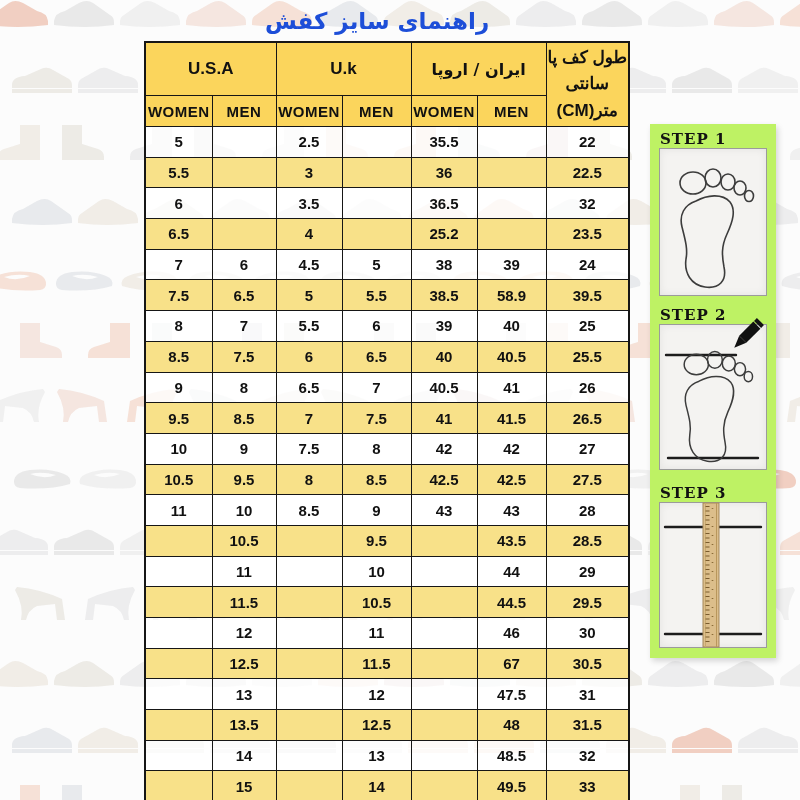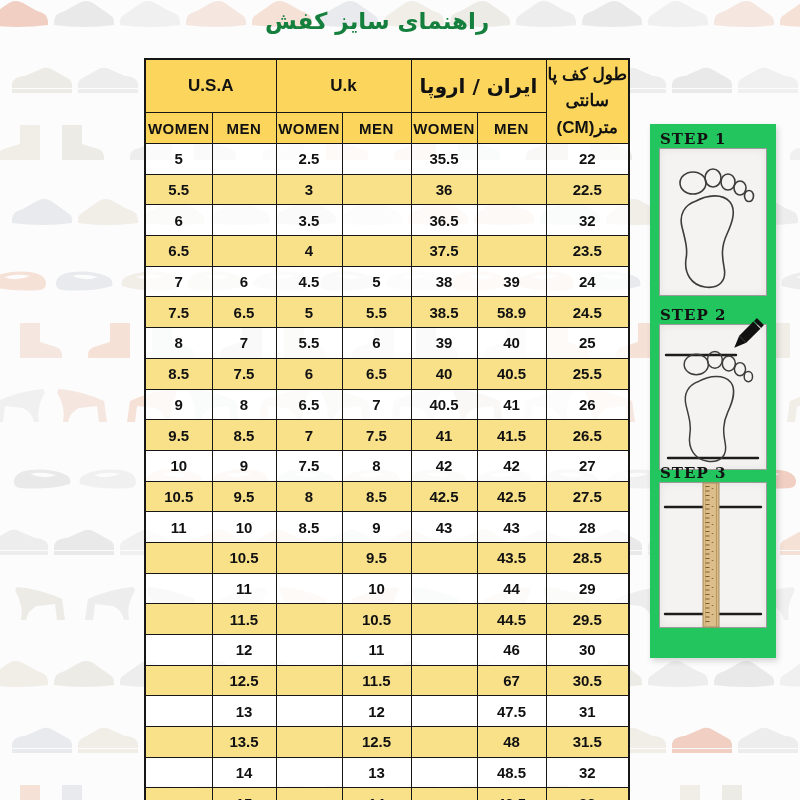--- a/index.html
+++ b/index.html
@@ -8,67 +8,67 @@
     background:#fcfcfc;
     font-family:"DejaVu Sans", sans-serif;
   }
 
   
   .bg-layer { position:absolute; left:0; top:0; width:800px; height:800px; z-index:0; }
 
   
   .page-title {
     position:absolute; left:135px; top:8px; width:484px; z-index:2;
-    text-align:center; font-size:23px; font-weight:bold; color:#15803d;
+    text-align:center; font-size:23px; font-weight:bold; color:#1d4ed8;
     direction:rtl;
   }
 
   
-  .size-table-wrap { position:absolute; left:135px; top:58px; width:424px; height:739px; z-index:2;padding-left:9px; }
+  .size-table-wrap { position:absolute; left:135px; top:41px; width:424px; height:739px; z-index:2;padding-left:9px; }
   table.size-table {
     border-collapse:collapse; table-layout:fixed;
     width:484px; height:739px;
     border:2px solid #161616;
   }
   .size-table th, .size-table td {
     border:1px solid #161616; padding:0;
     text-align:center; vertical-align:middle;
     font-weight:bold; color:#111;
   }
   .size-table thead th { background:#FBD55C; }
   .group-row th { font-size:17px; height:52px; font-family:"Liberation Sans", sans-serif; }
-  .group-row th.fa { font-family:"DejaVu Sans", sans-serif; font-size:20px; direction:rtl; }
+  .group-row th.fa { font-family:"DejaVu Sans", sans-serif; font-size:16px; direction:rtl; }
   .sub-row th { font-size:15px; height:30px; letter-spacing:0.5px; font-family:"Liberation Sans", sans-serif; }
   .cm-head { font-size:13.5px; line-height:1.55; direction:rtl; font-family:"DejaVu Sans", sans-serif;margin-top:18px; }
   .size-table tbody td {
     font-size:15px; height:29.7px;
     background:rgba(255,255,255,0.78);
     font-family:"Liberation Sans", sans-serif;
   }
   .size-table tbody tr.alt td { background:#F8E189; }
 
   
   .steps-card {
     position:absolute; left:650px; top:124px; width:126px; height:534px; z-index:2;
-    background:#22c55e; box-shadow:2px 3px 6px rgba(0,0,0,0.16);
+    background:#bef264; box-shadow:2px 3px 6px rgba(0,0,0,0.16);
   }
   .step-section { position:absolute; left:9px; width:108px; }
   .step-label {
     font-family:"DejaVu Serif", serif; font-weight:bold; font-size:15px;
     letter-spacing:1px; color:#121212; margin:0 0 0 1px;
   }
   .step-box {
     width:106px; background:#f4f3f1; border:1px solid #9b9b9b;
     box-shadow:inset 0 0 8px rgba(0,0,0,0.07);
     position:relative; overflow:visible;
   }
   .step-box svg { display:block; overflow:visible; }
   #step-1 { top:6px; }   #step-1 .step-box { height:146px; }
   #step-2 { top:182px; } #step-2 .step-box { height:144px; }
-  #step-3 { top:340px; } #step-3 .step-box { height:144px; }
+  #step-3 { top:360px; } #step-3 .step-box { height:144px; }
 
   .hidden-defs { position:absolute; width:0; height:0; overflow:hidden; }
 </style>
 </head>
 <body>
 
 <svg class="hidden-defs" aria-hidden="true">
   <defs>
     <g id="foot-shape" stroke="#3c3c3c" stroke-width="1.6" fill="none">
       <path d="M36,50 C24,54 19,64 22,76 C25,88 28,98 26,108 C24,122 31,134 45,136 C59,138 67,130 64,116 C62,105 61,96 67,83 C73,70 76,59 70,51 C62,42 47,44 36,50 Z"></path>
@@ -318,41 +318,41 @@
           <td></td>
           <td>36.5</td>
           <td></td>
           <td>32</td>
         </tr>
         <tr class="alt">
           <td>6.5</td>
           <td></td>
           <td>4</td>
           <td></td>
-          <td>37.5</td>
+          <td>25.2</td>
           <td></td>
           <td>23.5</td>
         </tr>
         <tr>
           <td>7</td>
           <td>6</td>
           <td>4.5</td>
           <td>5</td>
           <td>38</td>
           <td>39</td>
           <td>24</td>
         </tr>
         <tr class="alt">
           <td>7.5</td>
           <td>6.5</td>
           <td>5</td>
           <td>5.5</td>
           <td>38.5</td>
           <td>58.9</td>
-          <td>24.5</td>
+          <td>39.5</td>
         </tr>
         <tr>
           <td>8</td>
           <td>7</td>
           <td>5.5</td>
           <td>6</td>
           <td>39</td>
           <td>40</td>
           <td>25</td>
         </tr>

